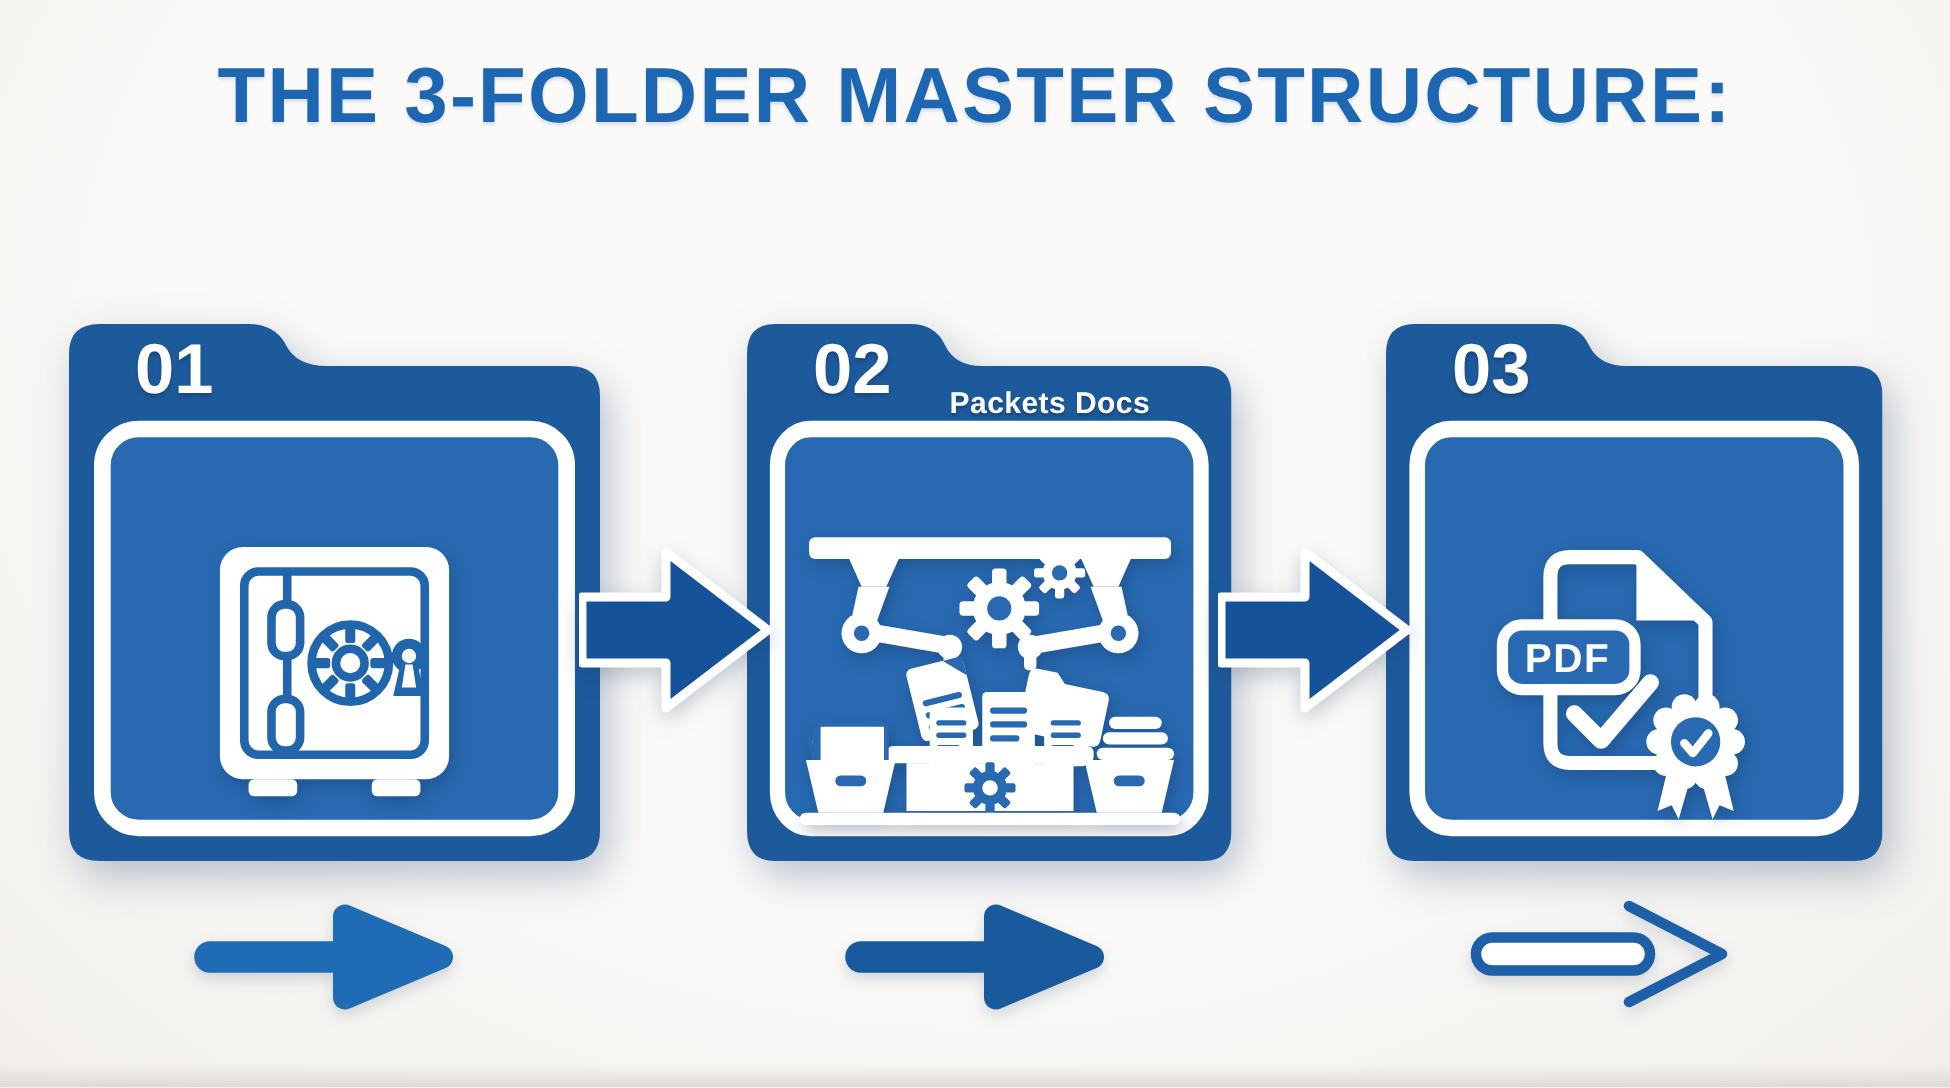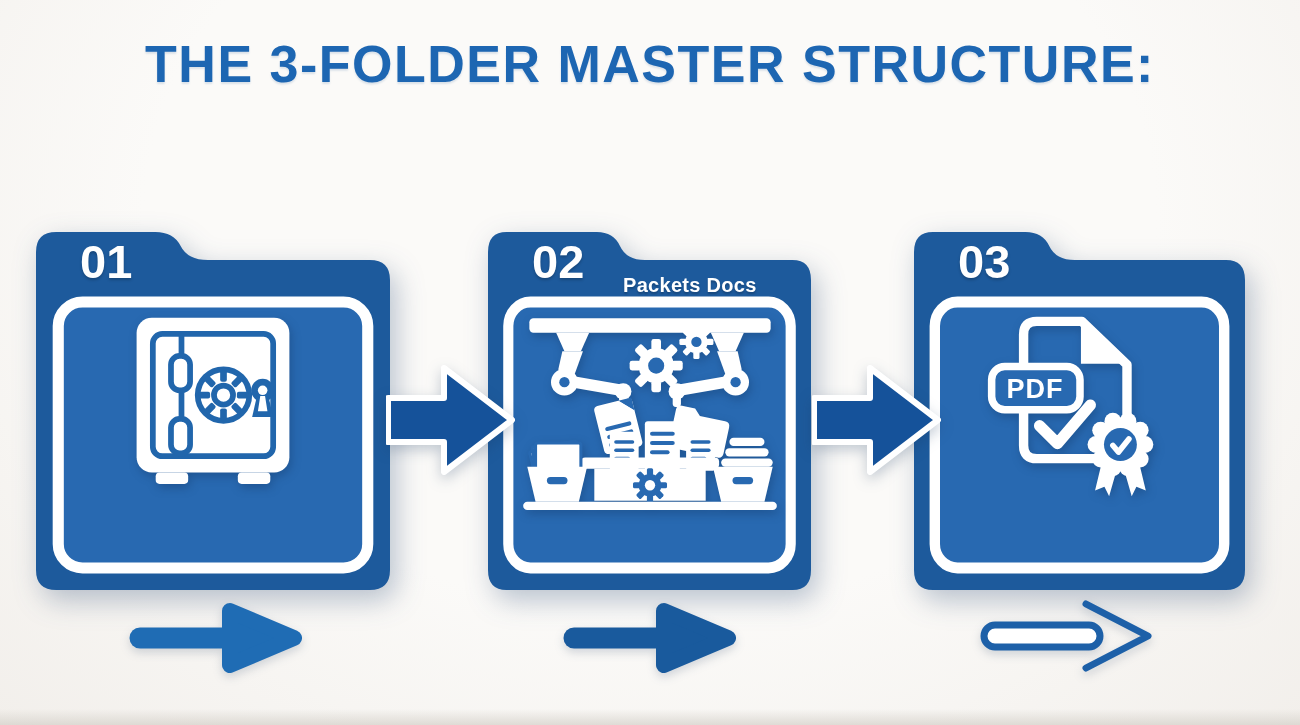--- a/index.html
+++ b/index.html
@@ -6,21 +6,21 @@
   body{
     width:1300px;height:725px;position:relative;overflow:hidden;
     font-family:"Liberation Sans",sans-serif;
     background:radial-gradient(ellipse at 50% 30%, #fbfaf8 55%, #f2efeb 100%);
   }
   
   .title{position:absolute;top:34px;left:0;width:100%;text-align:center;line-height:1.16;}
   .t1{font-size:52px;font-weight:bold;letter-spacing:1.5px;color:var(--title-primary);text-shadow:0 2px 2px rgba(23,80,143,.14);}
   .t2{font-size:45px;font-weight:bold;letter-spacing:1.5px;color:var(--title-secondary);text-shadow:0 2px 2px rgba(23,80,143,.14);}
   
-  .card{position:absolute;top:232px;height:358px;}
+  .card{position:absolute;top:216px;height:358px;margin-left:10px;}
   .card1{left:36px;width:354px;}
   .card2{left:488px;width:323px;}
   .card3{left:914px;width:331px;}
   .card > svg.folder{display:block;width:100%;height:100%;filter:drop-shadow(6px 10px 14px rgba(25,60,105,.30));}
   .cf{fill:var(--folder);}
   .cp{fill:var(--folder-panel);}
   .w{fill:var(--white);}
   .cb{fill:var(--icon-line);}
   .sb{stroke:var(--icon-line);}
   .sw{stroke:var(--white);}
@@ -30,21 +30,21 @@
     position:absolute;left:44px;top:2px;font-size:47px;font-weight:bold;color:var(--white);
     text-shadow:0 2px 3px rgba(0,0,0,.22);
   }
   .tab-label{
     position:absolute;left:28%;right:3%;top:42px;text-align:center;
     font-size:20px;font-weight:bold;letter-spacing:.3px;color:var(--white);
     text-shadow:0 2px 2px rgba(0,0,0,.22);white-space:nowrap;
   }
   .card-icon{
     position:absolute;left:24px;right:24px;top:80px;bottom:24px;
-    display:flex;align-items:flex-start;justify-content:center;
+    display:flex;align-items:flex-end;justify-content:center;
   }
   .card-icon svg{filter:drop-shadow(2px 4px 5px rgba(10,40,80,.30));}
   .pdfwrap{position:relative;width:188px;height:188px;}
   .pdf-label{
     position:absolute;left:5px;top:56px;width:89px;height:42px;line-height:42px;
     text-align:center;font-size:27px;font-weight:bold;letter-spacing:1px;color:var(--white);
   }
   
   .connector{position:absolute;top:361px;width:132px;height:118px;filter:drop-shadow(0 5px 7px rgba(20,50,90,.25));}
   .connector1{left:386px;}

